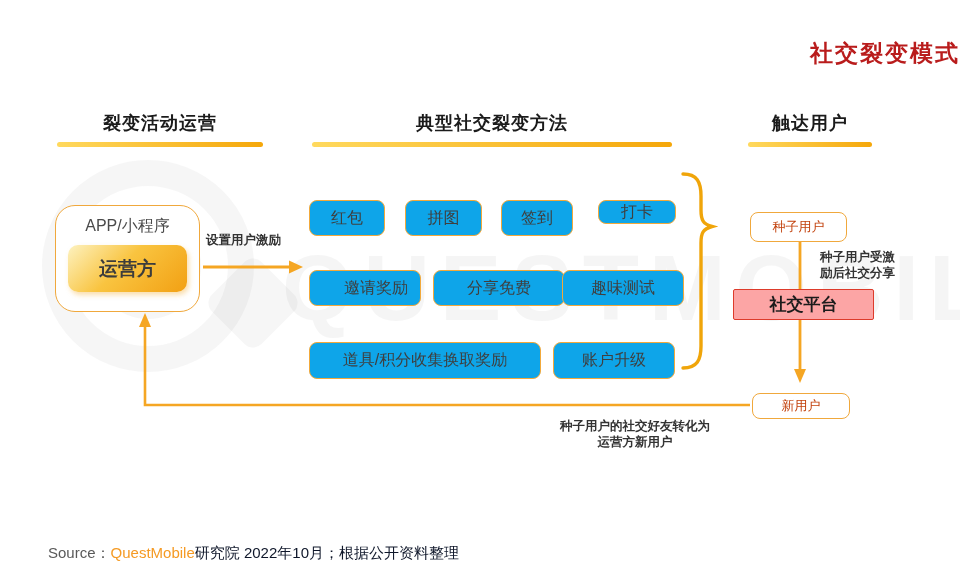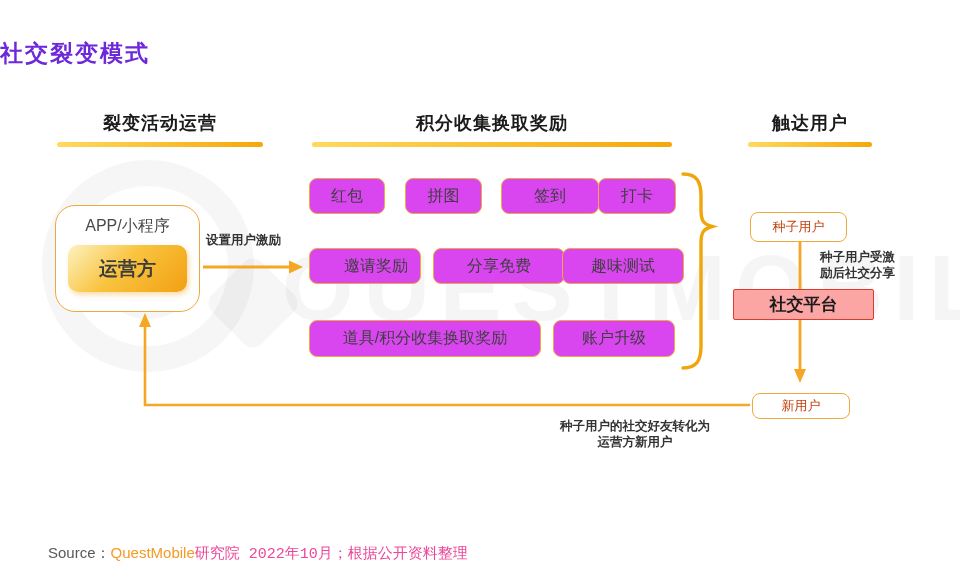--- a/index.html
+++ b/index.html
@@ -21,22 +21,22 @@
     left:95px;top:213px;width:54px;height:54px;border-radius:50%;
     border:26px solid rgba(140,140,140,0.08);
   }
   .wm-tail{
     left:218px;top:268px;width:70px;height:70px;background:rgba(140,140,140,0.08);
     border-radius:12px;transform:rotate(45deg);
   }
   
   .abs{position:absolute;z-index:2;}
   .title{
-    left:0;top:38px;width:960px;text-align:left;
-    font-size:23px;font-weight:bold;color:#6d28d9;letter-spacing:2px;
+    left:0;top:38px;width:960px;text-align:right;
+    font-size:23px;font-weight:bold;color:#b91c1c;letter-spacing:2px;
   }
   .col-header{
     top:111px;text-align:center;font-size:18px;font-weight:bold;color:#1b1b1b;letter-spacing:1px;
   }
   .underline{
     top:142px;height:5px;border-radius:3px;
     background:linear-gradient(90deg,#ffd95e,#f5a70a);
   }
   
   .app-box{
@@ -46,40 +46,40 @@
   .app-label{left:55px;top:216px;width:145px;text-align:center;font-size:16px;color:#4a4a4a;}
   .operator-box{
     left:68px;top:245px;width:119px;height:47px;border-radius:10px;
     background:linear-gradient(135deg,#fdf2c0 0%,#f9c440 45%,#f2a013 100%);
     box-shadow:2px 3px 5px rgba(242,160,19,0.35);
     text-align:center;line-height:47px;font-size:19px;font-weight:bold;color:#3c3c3c;
   }
   .note{font-size:12.5px;font-weight:bold;color:#333333;line-height:16px;}
   
   .mbox{
-    border:1.4px solid #f2a93b;border-radius:8px;background:#d946ef;box-sizing:border-box;
+    border:1.4px solid #f2a93b;border-radius:8px;background:#0ea5e9;box-sizing:border-box;
     text-align:center;font-size:16px;color:#3f3f3f;
-    display:flex;align-items:center;justify-content:center;
+    display:flex;align-items:center;justify-content:center;margin-top:22px;
   }
   
   .rbox{
     border:1.5px solid #f0a83c;border-radius:8px;background:#ffffff;box-sizing:border-box;
     text-align:right;font-size:13px;color:#c2410c;
     display:flex;align-items:center;justify-content:center;
   }
   .platform-box{
     left:733px;top:289px;width:141px;height:31px;border:1.5px solid #dd3b2b;border-radius:2px;
     background:#fca5a5;box-sizing:border-box;text-align:center;
     display:flex;align-items:center;justify-content:center;
     font-size:17px;font-weight:bold;color:#1b1b1b;
   }
   
   .source{left:48px;top:544px;font-size:15px;color:#595959;}
   .source .brand{color:#f59a23;}
-  .source .rest{color:#ec4899;font-family:Liberation Mono, monospace;}
+  .source .rest{color:#0f172a;}
   svg.layer{position:absolute;left:0;top:0;z-index:1;pointer-events:none;}
 </style>
 </head>
 <body>
 
 <div id="slide">
 
   <div class="wm wm-ring-outer"></div>
   <div class="wm wm-ring-inner"></div>
   <div class="wm wm-tail"></div>
@@ -104,35 +104,35 @@
       <polyline points="750,405 145,405 145,325" fill="none" stroke="#F5A623" stroke-width="2.6"></polyline>
       <polygon points="139,327 151,327 145,313" fill="#F5A623"></polygon>
     </g>
   </svg>
 
   <div class="abs title">社交裂变模式</div>
 
   <div class="abs col-header" style="left:57px;width:206px;">裂变活动运营</div>
   <div class="abs underline" style="left:57px;width:206px;"></div>
 
-  <div class="abs col-header" style="left:312px;width:360px;">积分收集换取奖励</div>
+  <div class="abs col-header" style="left:312px;width:360px;">典型社交裂变方法</div>
   <div class="abs underline" style="left:312px;width:360px;"></div>
 
   <div class="abs col-header" style="left:748px;width:124px;">触达用户</div>
   <div class="abs underline" style="left:748px;width:124px;"></div>
 
   <div class="abs app-box"></div>
   <div class="abs app-label">APP/小程序</div>
   <div class="abs operator-box">运营方</div>
   <div class="abs note" style="left:206px;top:232px;width:90px;">设置用户激励</div>
 
   <div class="abs mbox" style="left:309px;top:178px;width:76px;height:36px;">红包</div>
   <div class="abs mbox" style="left:405px;top:178px;width:77px;height:36px;">拼图</div>
-  <div class="abs mbox" style="left:501px;top:178px;width:98px;height:36px;">签到</div>
-  <div class="abs mbox" style="left:598px;top:178px;width:78px;height:36px;">打卡</div>
+  <div class="abs mbox" style="left:501px;top:178px;width:72px;height:36px;">签到</div>
+  <div class="abs mbox" style="left:598px;top:178px;width:78px;height:24px;">打卡</div>
 
   <div class="abs mbox" style="left:309px;top:248px;width:112px;height:36px;padding-left:22px;">邀请奖励</div>
   <div class="abs mbox" style="left:433px;top:248px;width:132px;height:36px;">分享免费</div>
   <div class="abs mbox" style="left:562px;top:248px;width:122px;height:36px;">趣味测试</div>
 
   <div class="abs mbox" style="left:309px;top:320px;width:232px;height:37px;">道具/积分收集换取奖励</div>
   <div class="abs mbox" style="left:553px;top:320px;width:122px;height:37px;">账户升级</div>
 
   <div class="abs rbox" style="left:750px;top:212px;width:97px;height:30px;">种子用户</div>
 

